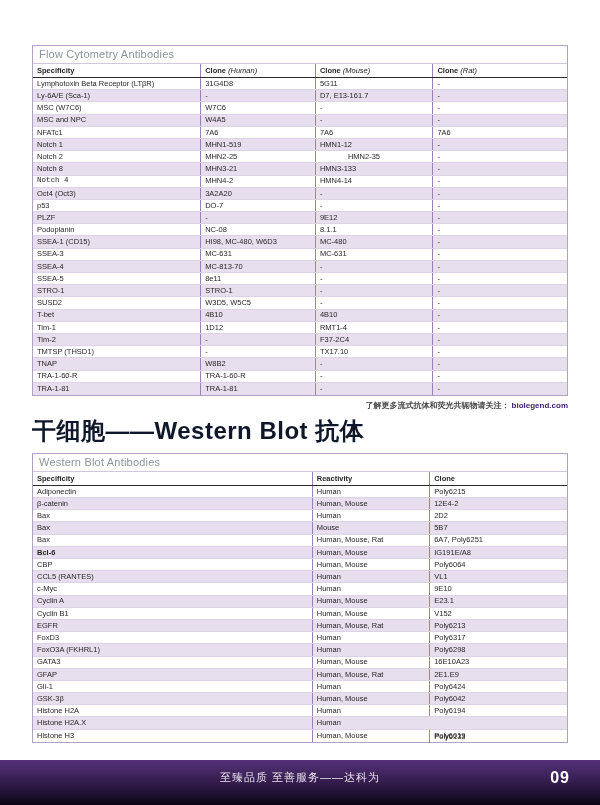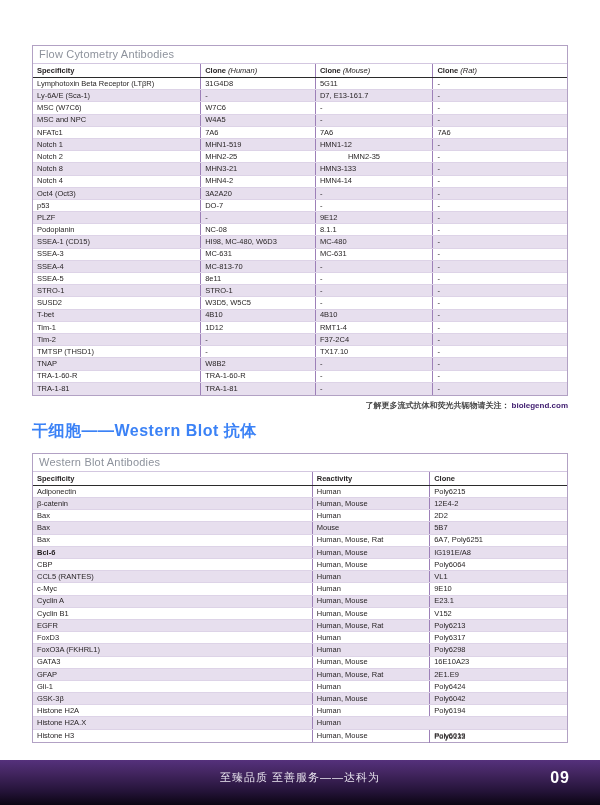--- a/index.html
+++ b/index.html
@@ -22,21 +22,21 @@
     font-size:7.5px;line-height:1;flex-shrink:0;height:100%;display:flex;align-items:center;
   }
   .cell + .cell{border-left:1px solid #9d80b8;}
   .row{display:flex;height:12.2px;align-items:center;box-sizing:border-box;border-bottom:1px solid #ddd3e7;background:#fff;}
   .row:last-child{border-bottom:none;}
   .row.striped{background:#e7dfee;}
   
   .note{width:536px;text-align:right;margin-top:4px;font-size:8px;font-weight:bold;color:#474747;height:11px;line-height:11px;}
   .note .link{color:#3d1a6e;margin-left:2px;}
   .heading{
-    font-size:16px;font-weight:bold;color:#3b82f6;margin:5px 0 8px 0;
+    font-size:24px;font-weight:bold;color:#0f172a;margin:5px 0 8px 0;
     line-height:29px;letter-spacing:.5px;
   }
   
   .footer{
     position:absolute;left:0;bottom:0;width:600px;height:45px;
     background:linear-gradient(180deg,#55317c 0%,#42255f 30%,#241338 70%,#0b0513 100%);
   }
   .footer .slogan{
     position:absolute;top:10px;left:0;width:100%;text-align:center;
     color:#e9e5ef;font-size:11px;letter-spacing:1px;
@@ -111,21 +111,21 @@
         <div class="cell" style="width: 22%; padding-left: 32px;">HMN2-35</div>
         <div class="cell" style="width: 25.2%;">-</div>
       </div>
       <div class="row striped">
         <div class="cell" style="width: 31.3%;">Notch 8</div>
         <div class="cell" style="width: 21.5%;">MHN3-21</div>
         <div class="cell" style="width: 22%;">HMN3-133</div>
         <div class="cell" style="width: 25.2%;">-</div>
       </div>
       <div class="row">
-        <div class="cell" style="width: 31.3%;">Notch 4</div>
+        <div class="cell" style="width: 31.3%; font-family: Liberation Mono, monospace;">Notch 4</div>
         <div class="cell" style="width: 21.5%;">MHN4-2</div>
         <div class="cell" style="width: 22%;">HMN4-14</div>
         <div class="cell" style="width: 25.2%;">-</div>
       </div>
       <div class="row striped">
         <div class="cell" style="width: 31.3%;">Oct4 (Oct3)</div>
         <div class="cell" style="width: 21.5%;">3A2A20</div>
         <div class="cell" style="width: 22%;">-</div>
         <div class="cell" style="width: 25.2%;">-</div>
       </div>

